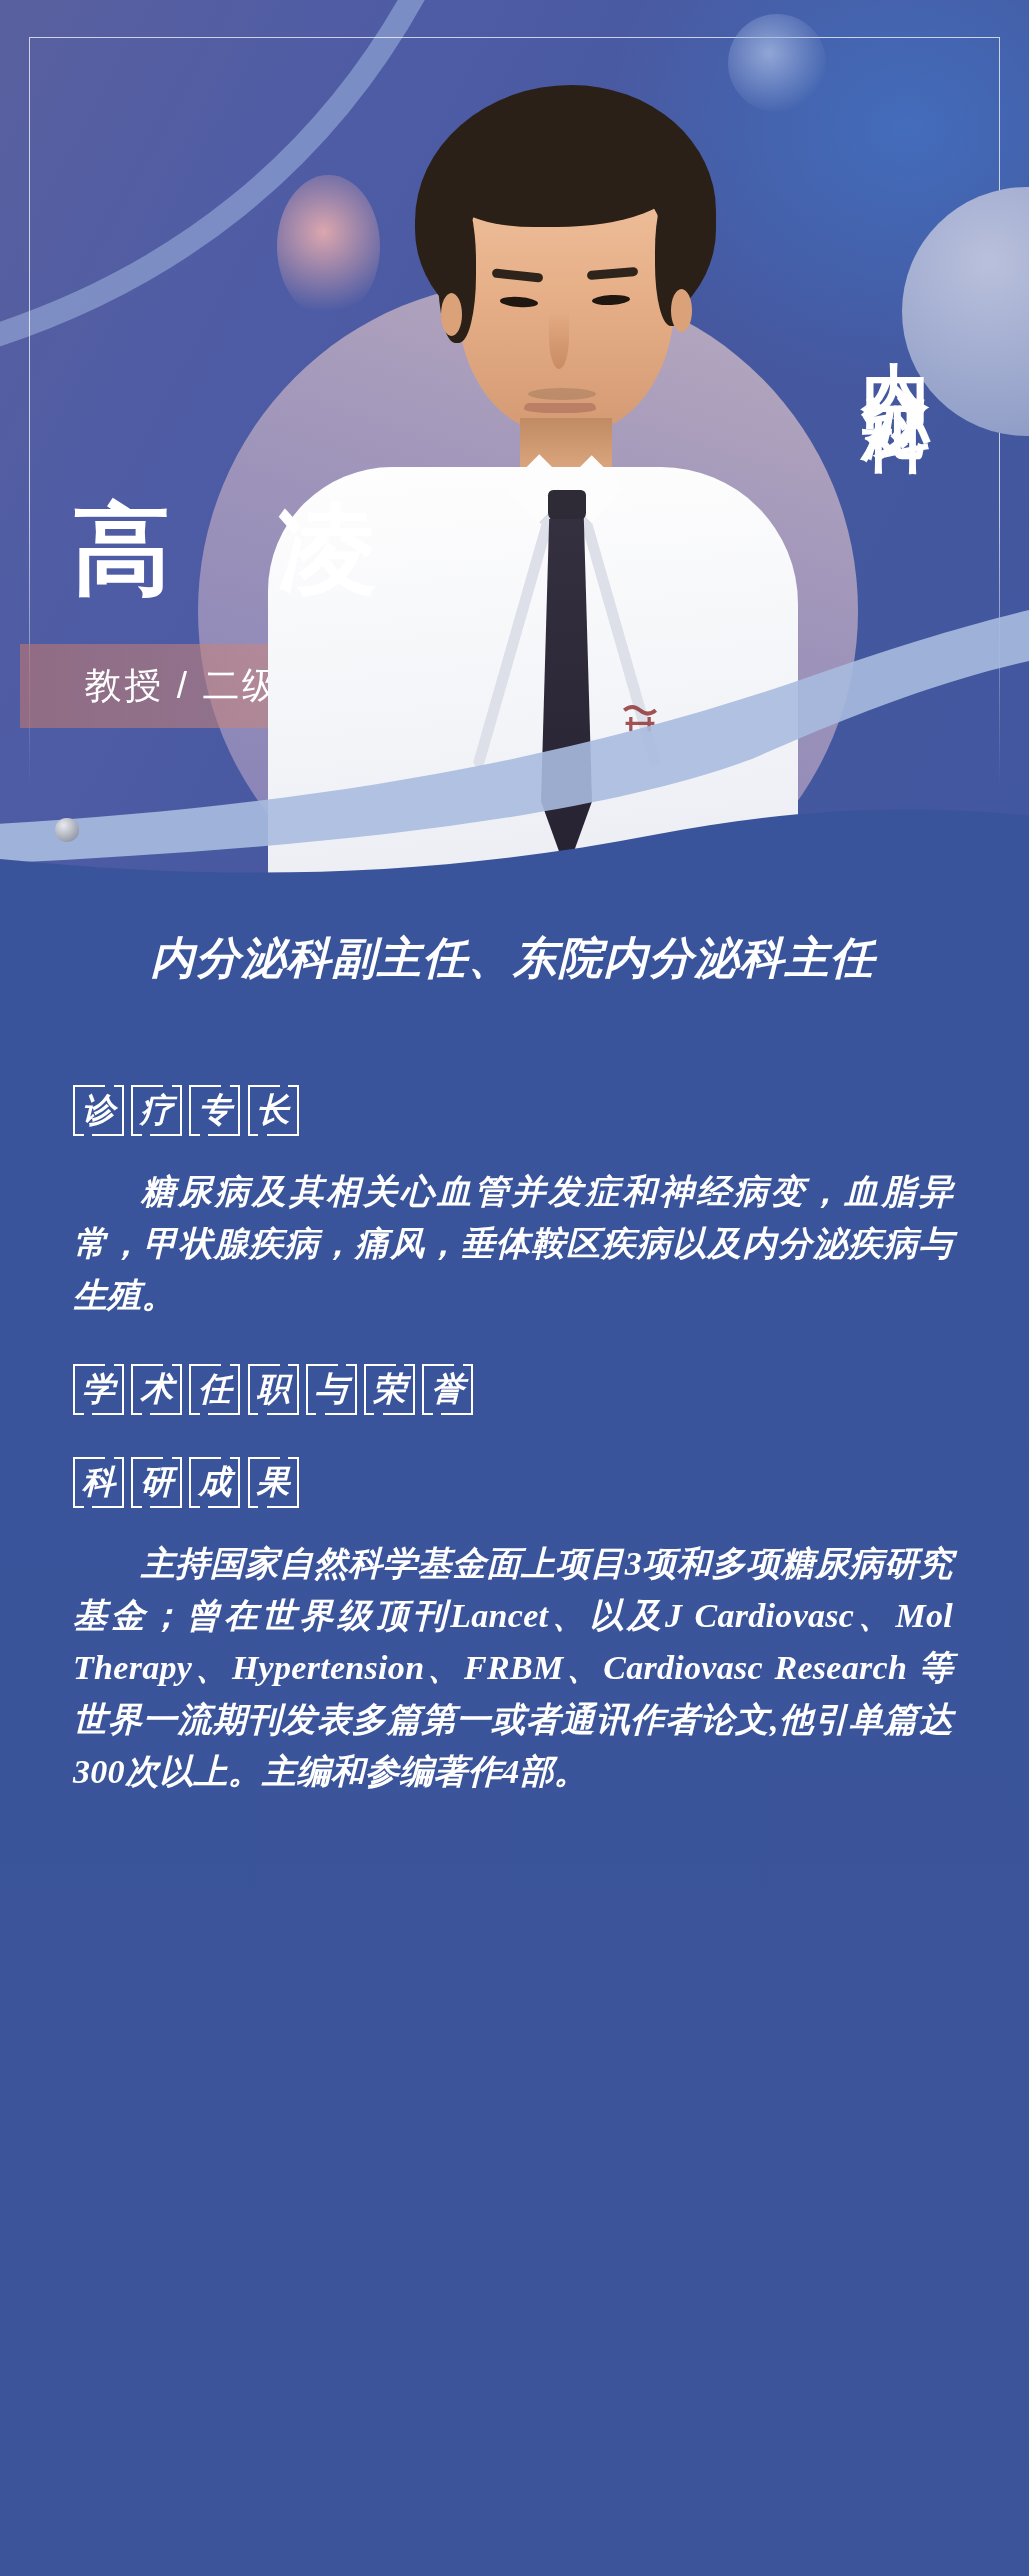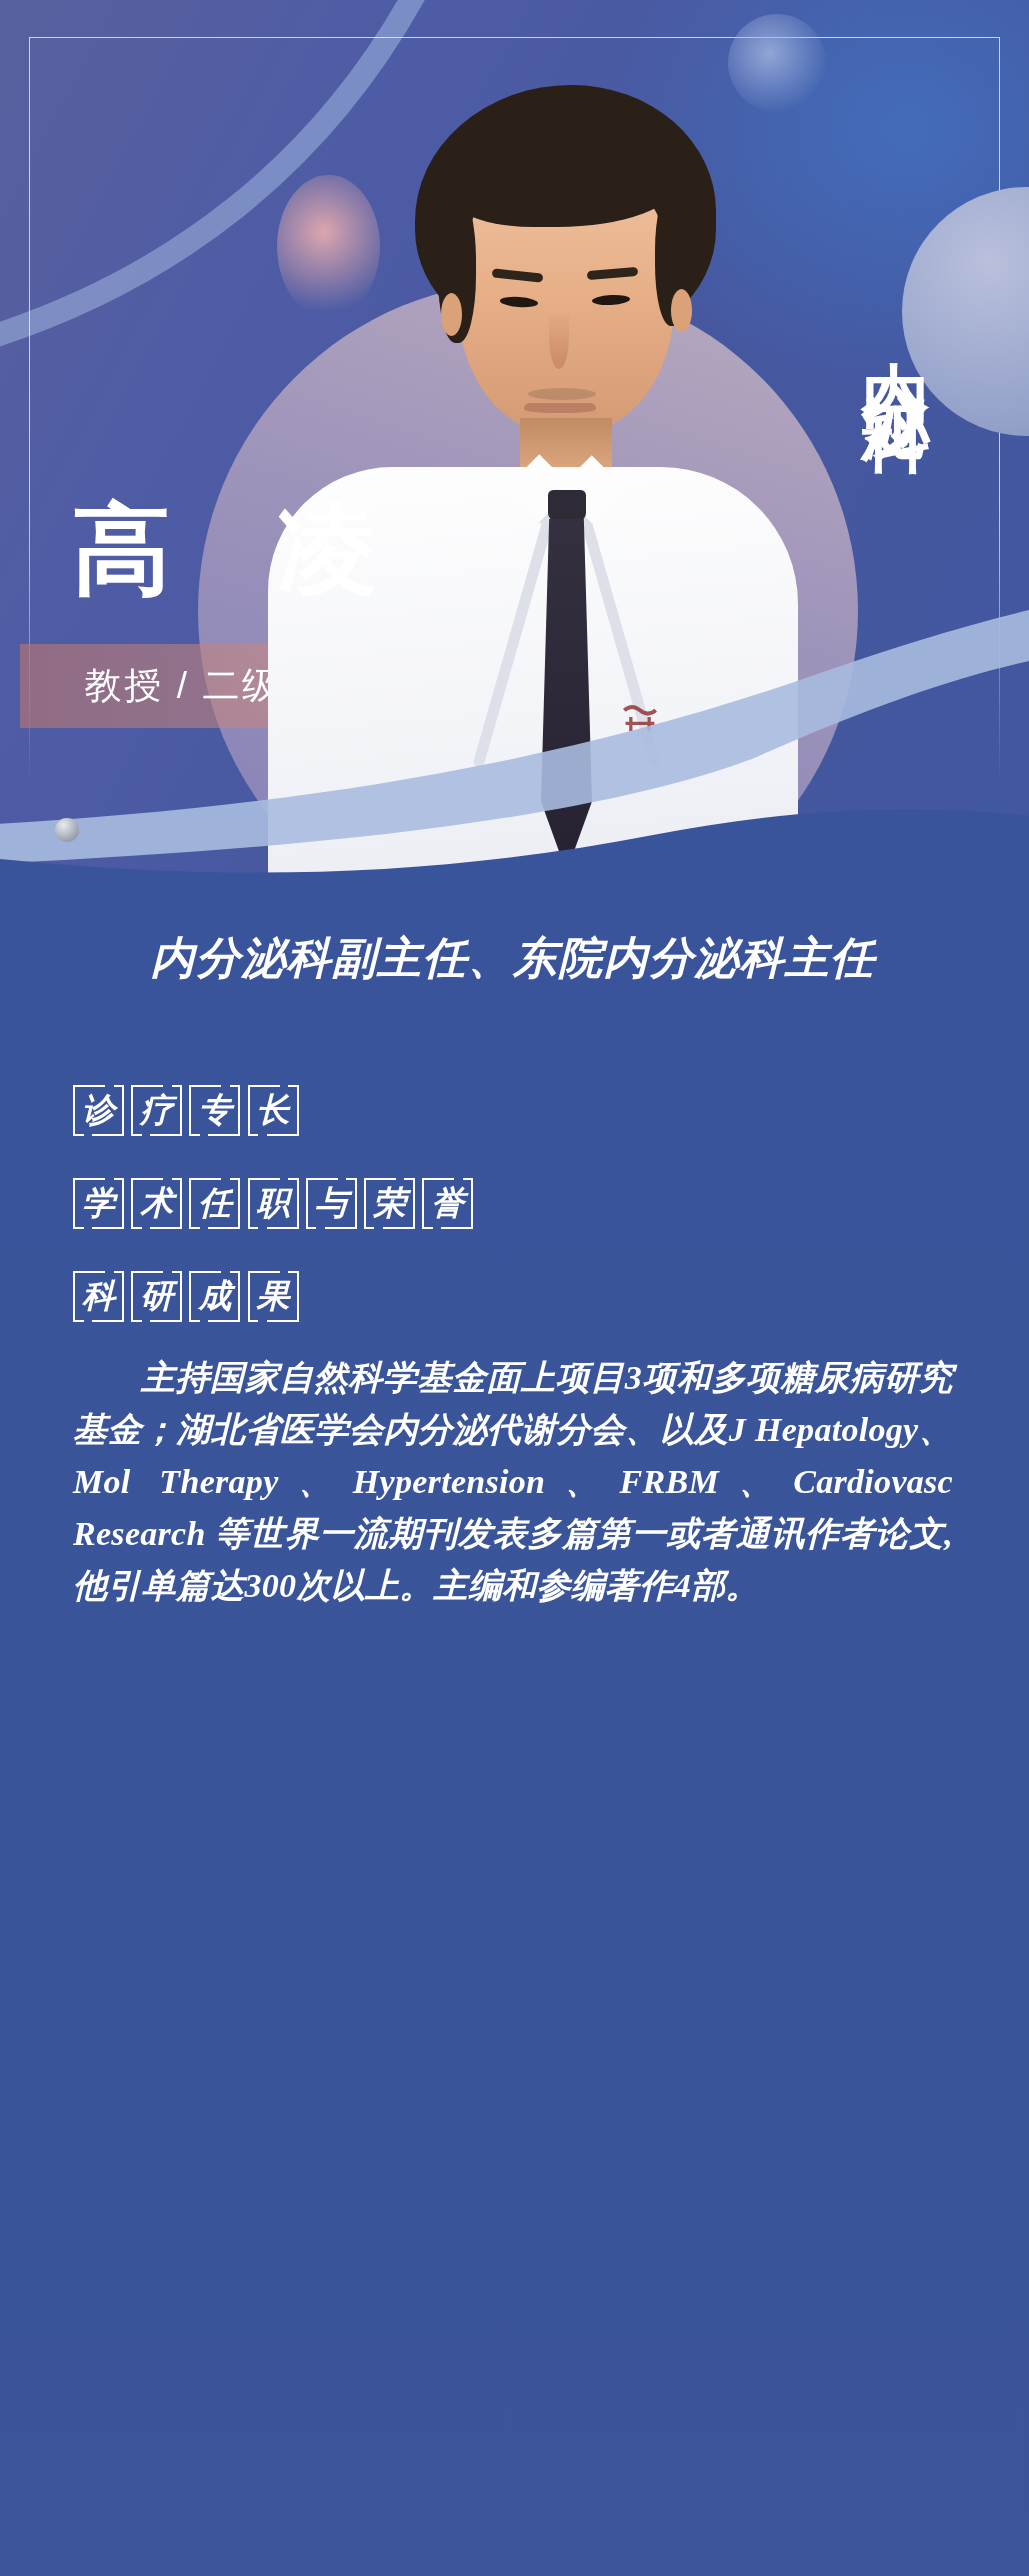--- a/index.html
+++ b/index.html
@@ -165,20 +165,21 @@
   <div class="content">
     <div class="headline">内分泌科副主任、东院内分泌科主任</div>
 
     <div>
       <div class="sec-head sec-head-first">
           <div class="hbox">诊</div>
           <div class="hbox">疗</div>
           <div class="hbox">专</div>
           <div class="hbox">长</div>
         </div>
+      <p class="body-text">糖尿病及其相关心血管并发症和神经病变，血脂异常，甲状腺疾病，痛风，垂体鞍区疾病以及内分泌疾病与生殖。</p>
     </div>
 
     <div>
       <div class="sec-head">
           <div class="hbox">学</div>
           <div class="hbox">术</div>
           <div class="hbox">任</div>
           <div class="hbox">职</div>
           <div class="hbox">与</div>
           <div class="hbox">荣</div>
@@ -186,18 +187,18 @@
         </div>
     </div>
 
     <div>
       <div class="sec-head">
           <div class="hbox">科</div>
           <div class="hbox">研</div>
           <div class="hbox">成</div>
           <div class="hbox">果</div>
         </div>
-      <p class="body-text">主持国家自然科学基金面上项目3项和多项糖尿病研究基金；湖北省医学会内分泌代谢分会、以及J Hepatology、Mol Therapy、Hypertension、FRBM、Cardiovasc Research 等世界一流期刊发表多篇第一或者通讯作者论文,他引单篇达300次以上。主编和参编著作4部。</p>
+      <p class="body-text">主持国家自然科学基金面上项目3项和多项糖尿病研究基金；曾在世界级顶刊Lancet、以及J Cardiovasc、Mol Therapy、Hypertension、FRBM、Cardiovasc Research 等世界一流期刊发表多篇第一或者通讯作者论文,他引单篇达300次以上。主编和参编著作4部。</p>
     </div>
   </div>
 
 </div>
 
 
 </body></html>

